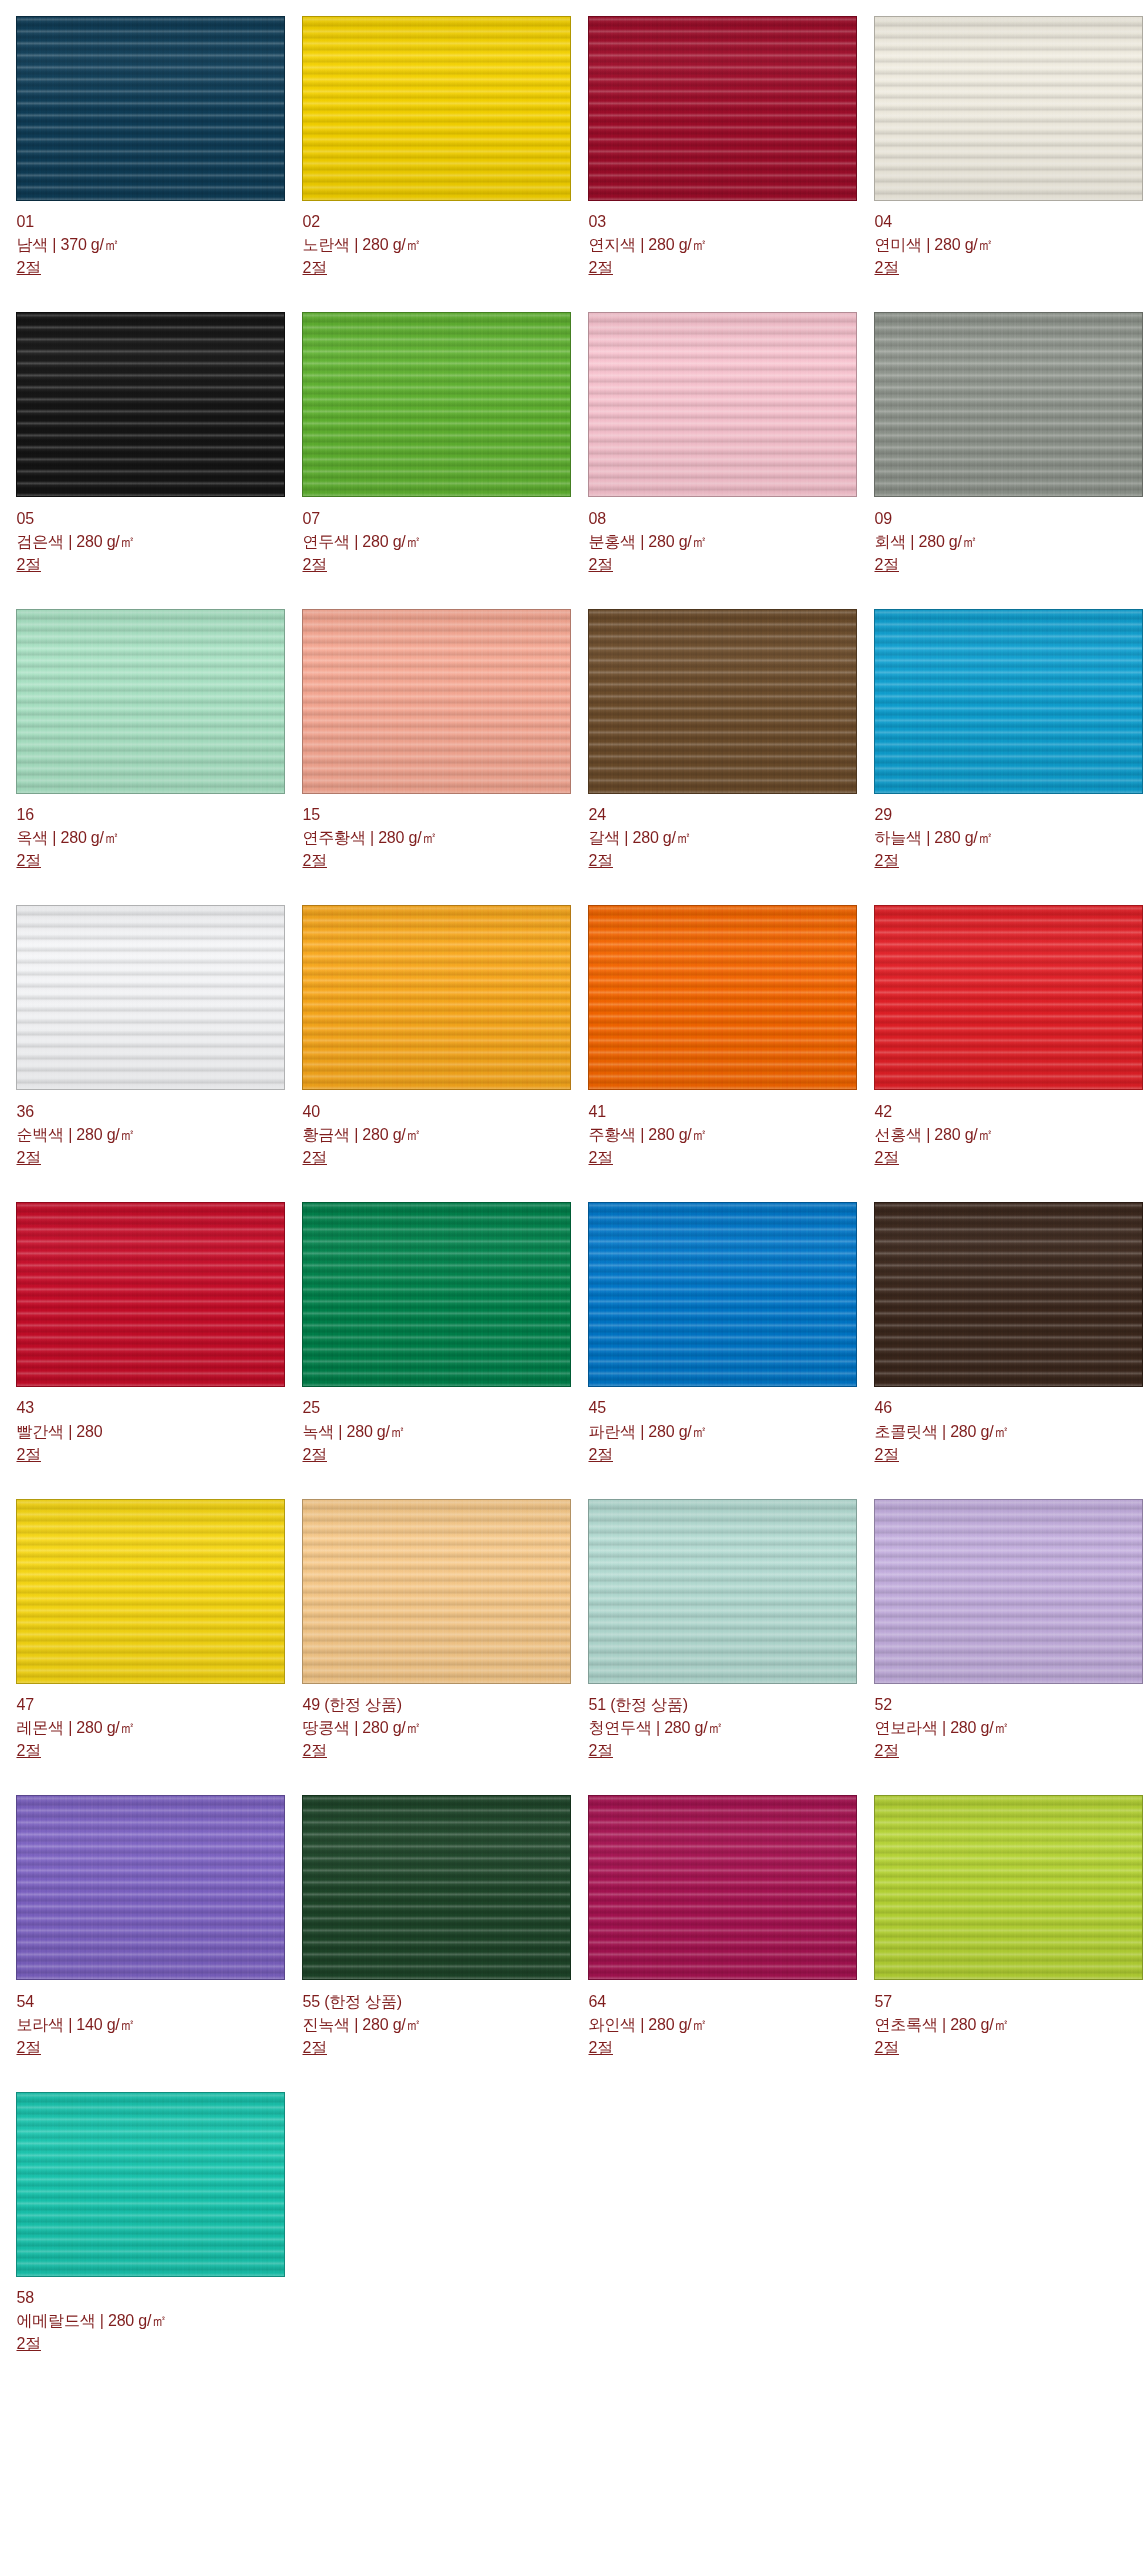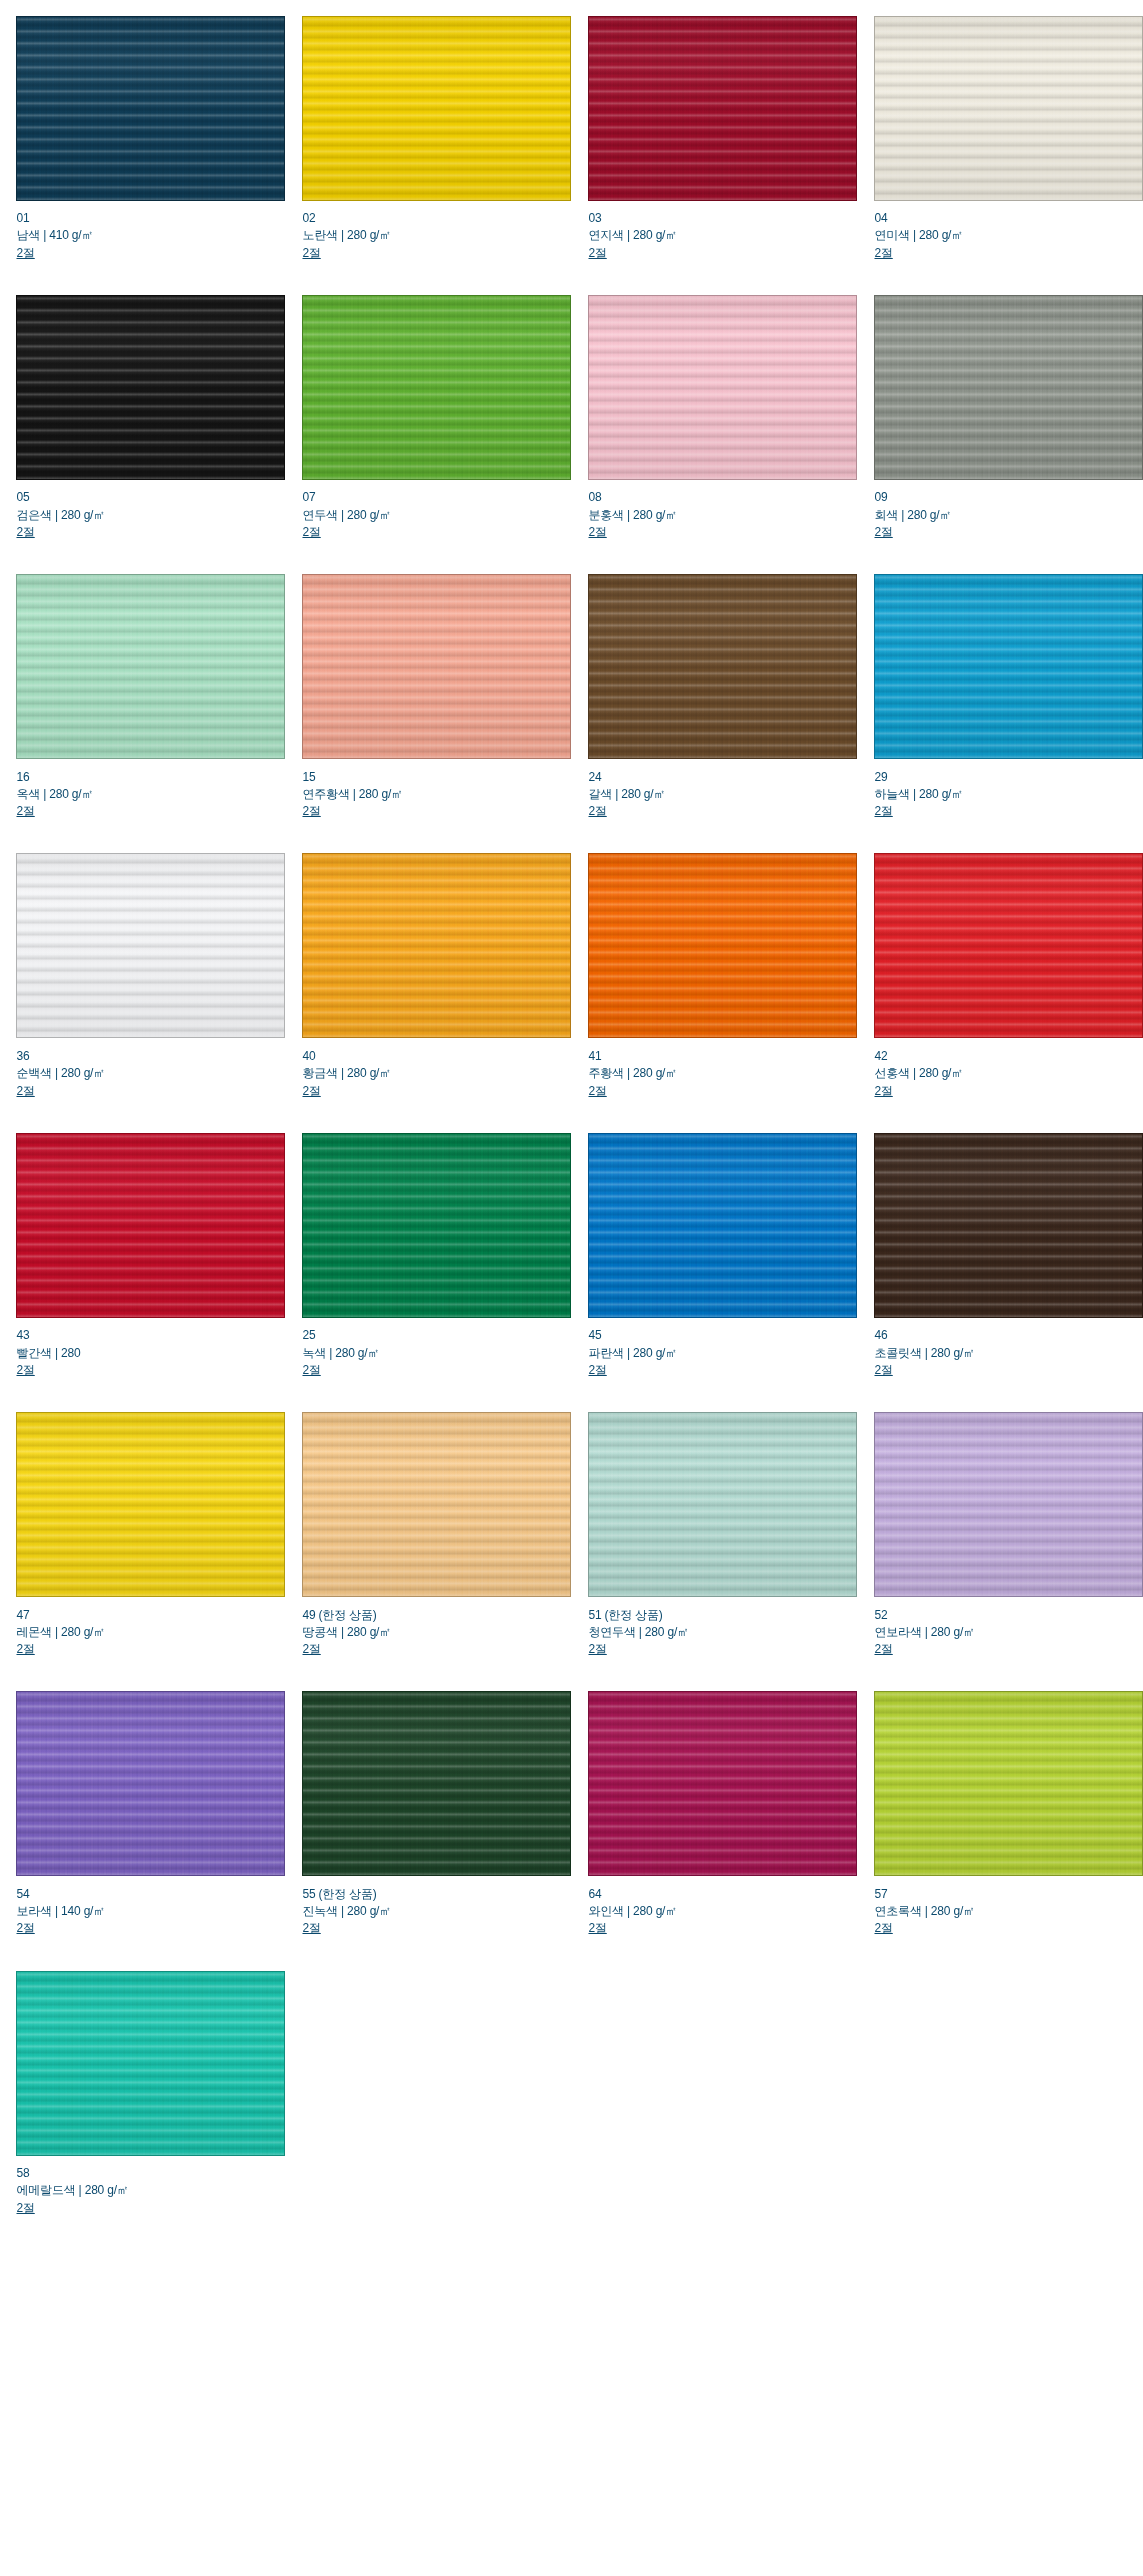--- a/index.html
+++ b/index.html
@@ -84,22 +84,22 @@
     background: linear-gradient(to bottom,
       rgba(0,0,0,0.055) 0%,
       rgba(255,255,255,0.035) 22%,
       rgba(0,0,0,0.015) 55%,
       rgba(0,0,0,0.06) 100%);
     pointer-events: none;
   }
 
   .swatch-label {
     padding: 9.5px 0 0 0.9px;
-    color: #0c4a6e;
-    font-size: 12px;
+    color: #7f1d1d;
+    font-size: 16px;
     line-height: 1.44;
     letter-spacing: -0.2px;
   }
   .swatch-label .code {
     display: block;
     white-space: nowrap;
   }
   .swatch-label .name {
     display: block;
     white-space: nowrap;
@@ -116,21 +116,21 @@
 <div class="catalog">
   <div class="swatch-grid" id="swatch-grid">
       <div class="swatch-cell">
         <div class="swatch-chip" style="background-color: rgb(14, 60, 86);">
           <div class="rib"></div>
           <div class="grain"></div>
           <div class="shade"></div>
         </div>
         <div class="swatch-label">
           <span class="code">01</span>
-          <span class="name">남색 | 410 g/㎡</span>
+          <span class="name">남색 | 370 g/㎡</span>
           <span class="size">2절</span>
         </div>
       </div>
       <div class="swatch-cell">
         <div class="swatch-chip" style="background-color: rgb(245, 210, 0);">
           <div class="rib"></div>
           <div class="grain"></div>
           <div class="shade"></div>
         </div>
         <div class="swatch-label">

